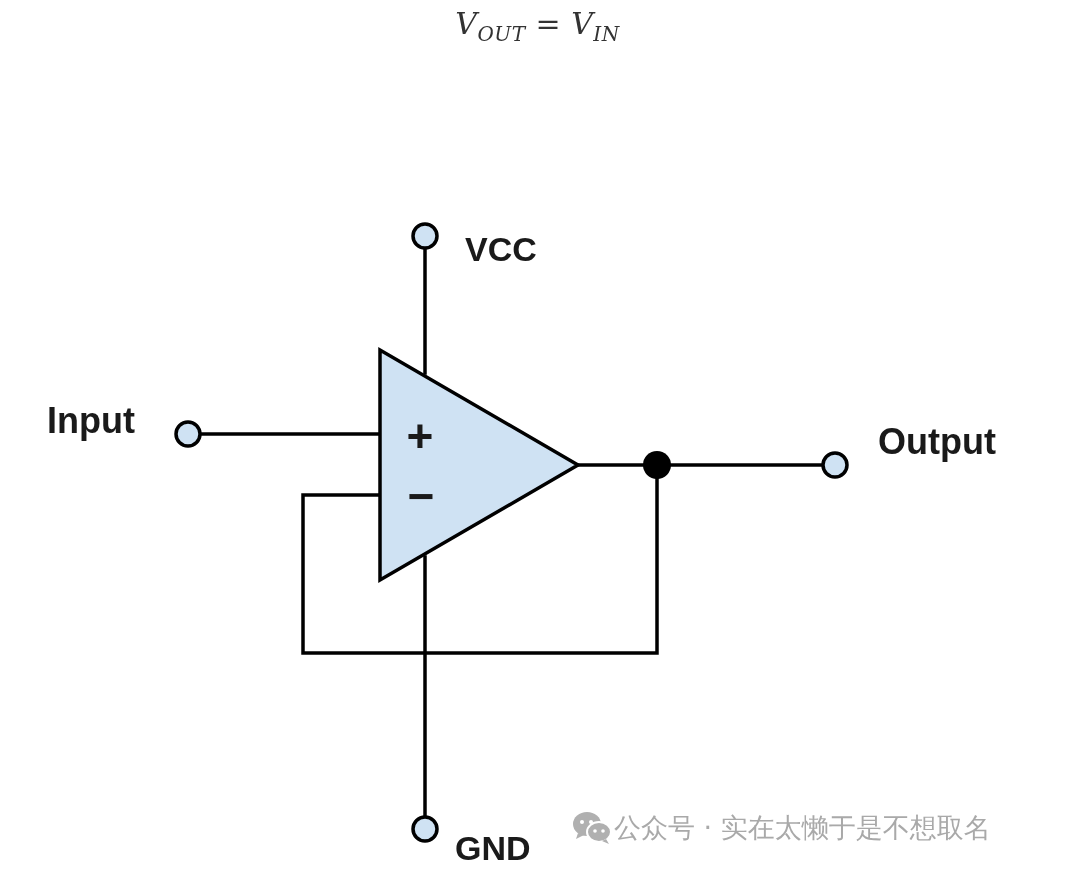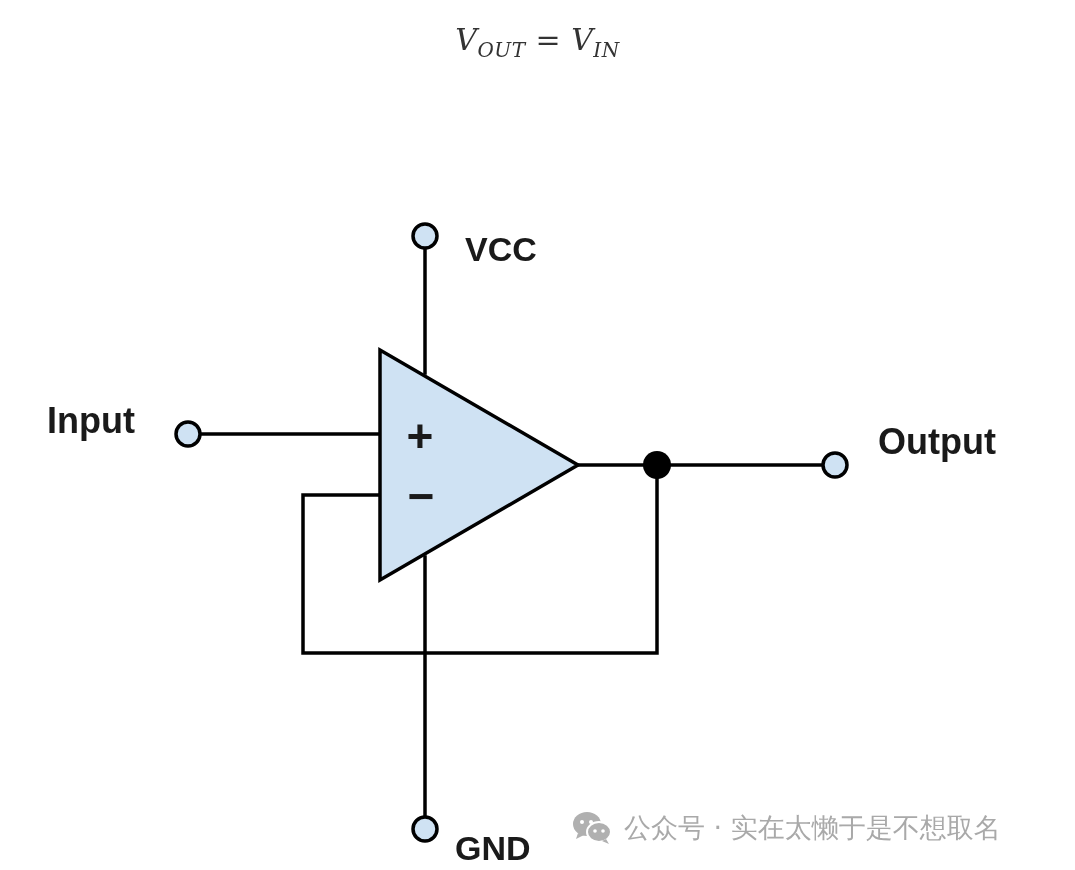--- a/index.html
+++ b/index.html
@@ -1,29 +1,29 @@
 <!DOCTYPE html>
 <html><head>
   <meta charset="utf-8">
   <style>
     html, body { margin: 0; padding: 0; background: #ffffff; }
     body { width: 1075px; height: 870px; position: relative; overflow: hidden; }
     .formula {
-      position: absolute; left: 0; top: 22px; width: 1075px; text-align: center;
+      position: absolute; left: 0; top: 6px; width: 1075px; text-align: center;
       font-family: "DejaVu Serif", "Liberation Serif", serif; font-size: 30px; color: #333;
       letter-spacing: 0.5px;
     }
     .formula i { font-style: italic; }
     .formula sub { font-size: 20px; font-style: italic; vertical-align: -7px; }
     .formula .eq { margin: 0 10px; font-style: normal; }
     svg#diagram { position: absolute; left: 0; top: 0; }
     .lbl { font-family: "Liberation Sans", "DejaVu Sans", sans-serif; font-weight: bold; fill: #1a1a1a; }
     .watermark {
       position: absolute; left: 572px; top: 808px; height: 40px;
-      display: flex; align-items: center; gap: 10px;
+      display: flex; align-items: center; 
       font-family: "DejaVu Sans", "Liberation Sans", sans-serif; font-size: 27px; color: #a9a9a9;
     }
   </style>
 </head>
 <body>
 
 <div class="formula">
   <i>V</i><sub>OUT</sub><span class="eq">=</span><i>V</i><sub>IN</sub>
 </div>
 

